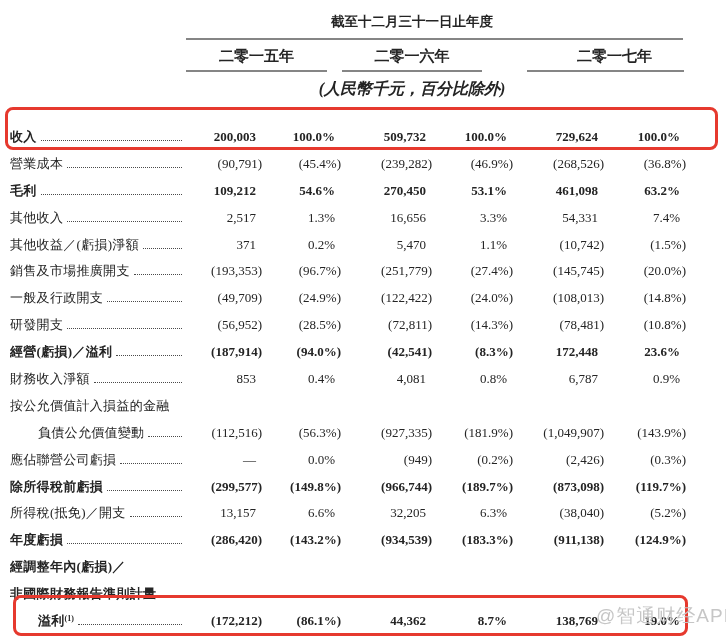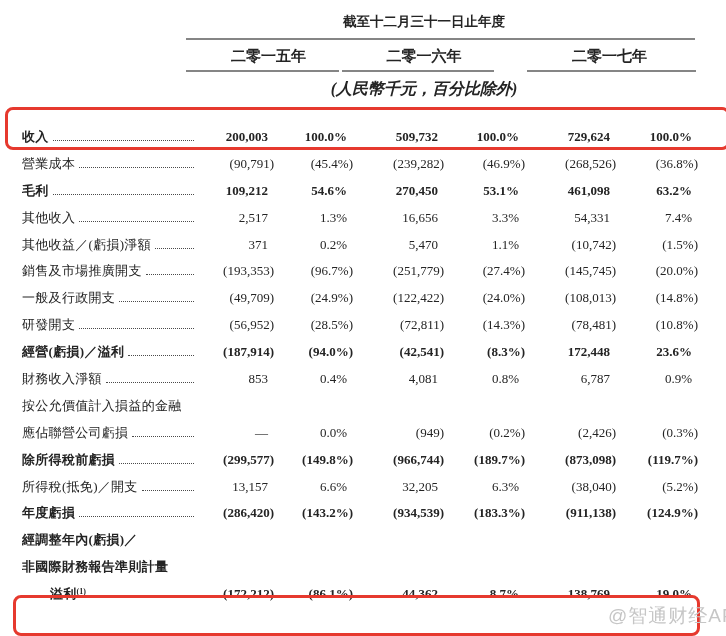--- a/index.html
+++ b/index.html
@@ -2,32 +2,32 @@
 <html><head>
 <meta charset="utf-8">
 <style>
   html,body{margin:0;padding:0;}
   body{
     width:726px;height:636px;position:relative;overflow:hidden;
     background:#ffffff;
     font-family:"Liberation Serif","DejaVu Serif",serif;
     color:#242424;
   }
-  .abs{position:absolute;padding-left:12px;}
+  .abs{position:absolute;}
   
   .period-title{
     top:13px;left:162px;width:500px;text-align:center;
     font-weight:bold;font-size:13.5px;white-space:nowrap;
   }
   .rule{height:2px;background:#858585;}
   .rule-top{top:38px;left:186px;width:497px;}
   .year-label{top:47px;font-weight:bold;font-size:15px;text-align:center;white-space:nowrap;}
   .yl-0{left:186px;width:141px;}
   .yl-1{left:342px;width:140px;}
-  .yl-2{left:519px;width:157px;}
+  .yl-2{left:536px;width:157px;}
   .rule-y0{top:70px;left:186px;width:141px;}
   .rule-y1{top:70px;left:342px;width:140px;}
   .rule-y2{top:70px;left:527px;width:157px;}
   .unit-note{
     top:79px;left:162px;width:500px;text-align:center;
     font-style:italic;font-weight:bold;font-size:16px;white-space:nowrap;
   }
   
   .tbl{top:122px;left:10px;width:676px;}
   .row{
@@ -217,20 +217,33 @@
             <span class="sup"></span>
             <span class="leader"></span>
           </span>
     <span class="c c1"></span>
     <span class="c c2"></span>
     <span class="c c3"></span>
     <span class="c c4"></span>
     <span class="c c5"></span>
     <span class="c c6"></span>
   </div>
+        <div class="row indent">
+    <span class="label-wrap">
+            <span class="label">負債公允價值變動</span>
+            <span class="sup"></span>
+            <span class="leader"></span>
+          </span>
+    <span class="c c1">(112,516)</span>
+    <span class="c c2">(56.3%)</span>
+    <span class="c c3">(927,335)</span>
+    <span class="c c4">(181.9%)</span>
+    <span class="c c5">(1,049,907)</span>
+    <span class="c c6">(143.9%)</span>
+  </div>
         <div class="row">
     <span class="label-wrap">
             <span class="label">應佔聯營公司虧損</span>
             <span class="sup"></span>
             <span class="leader"></span>
           </span>
     <span class="c c1 pad">—</span>
     <span class="c c2 pad">0.0%</span>
     <span class="c c3">(949)</span>
     <span class="c c4">(0.2%)</span>

